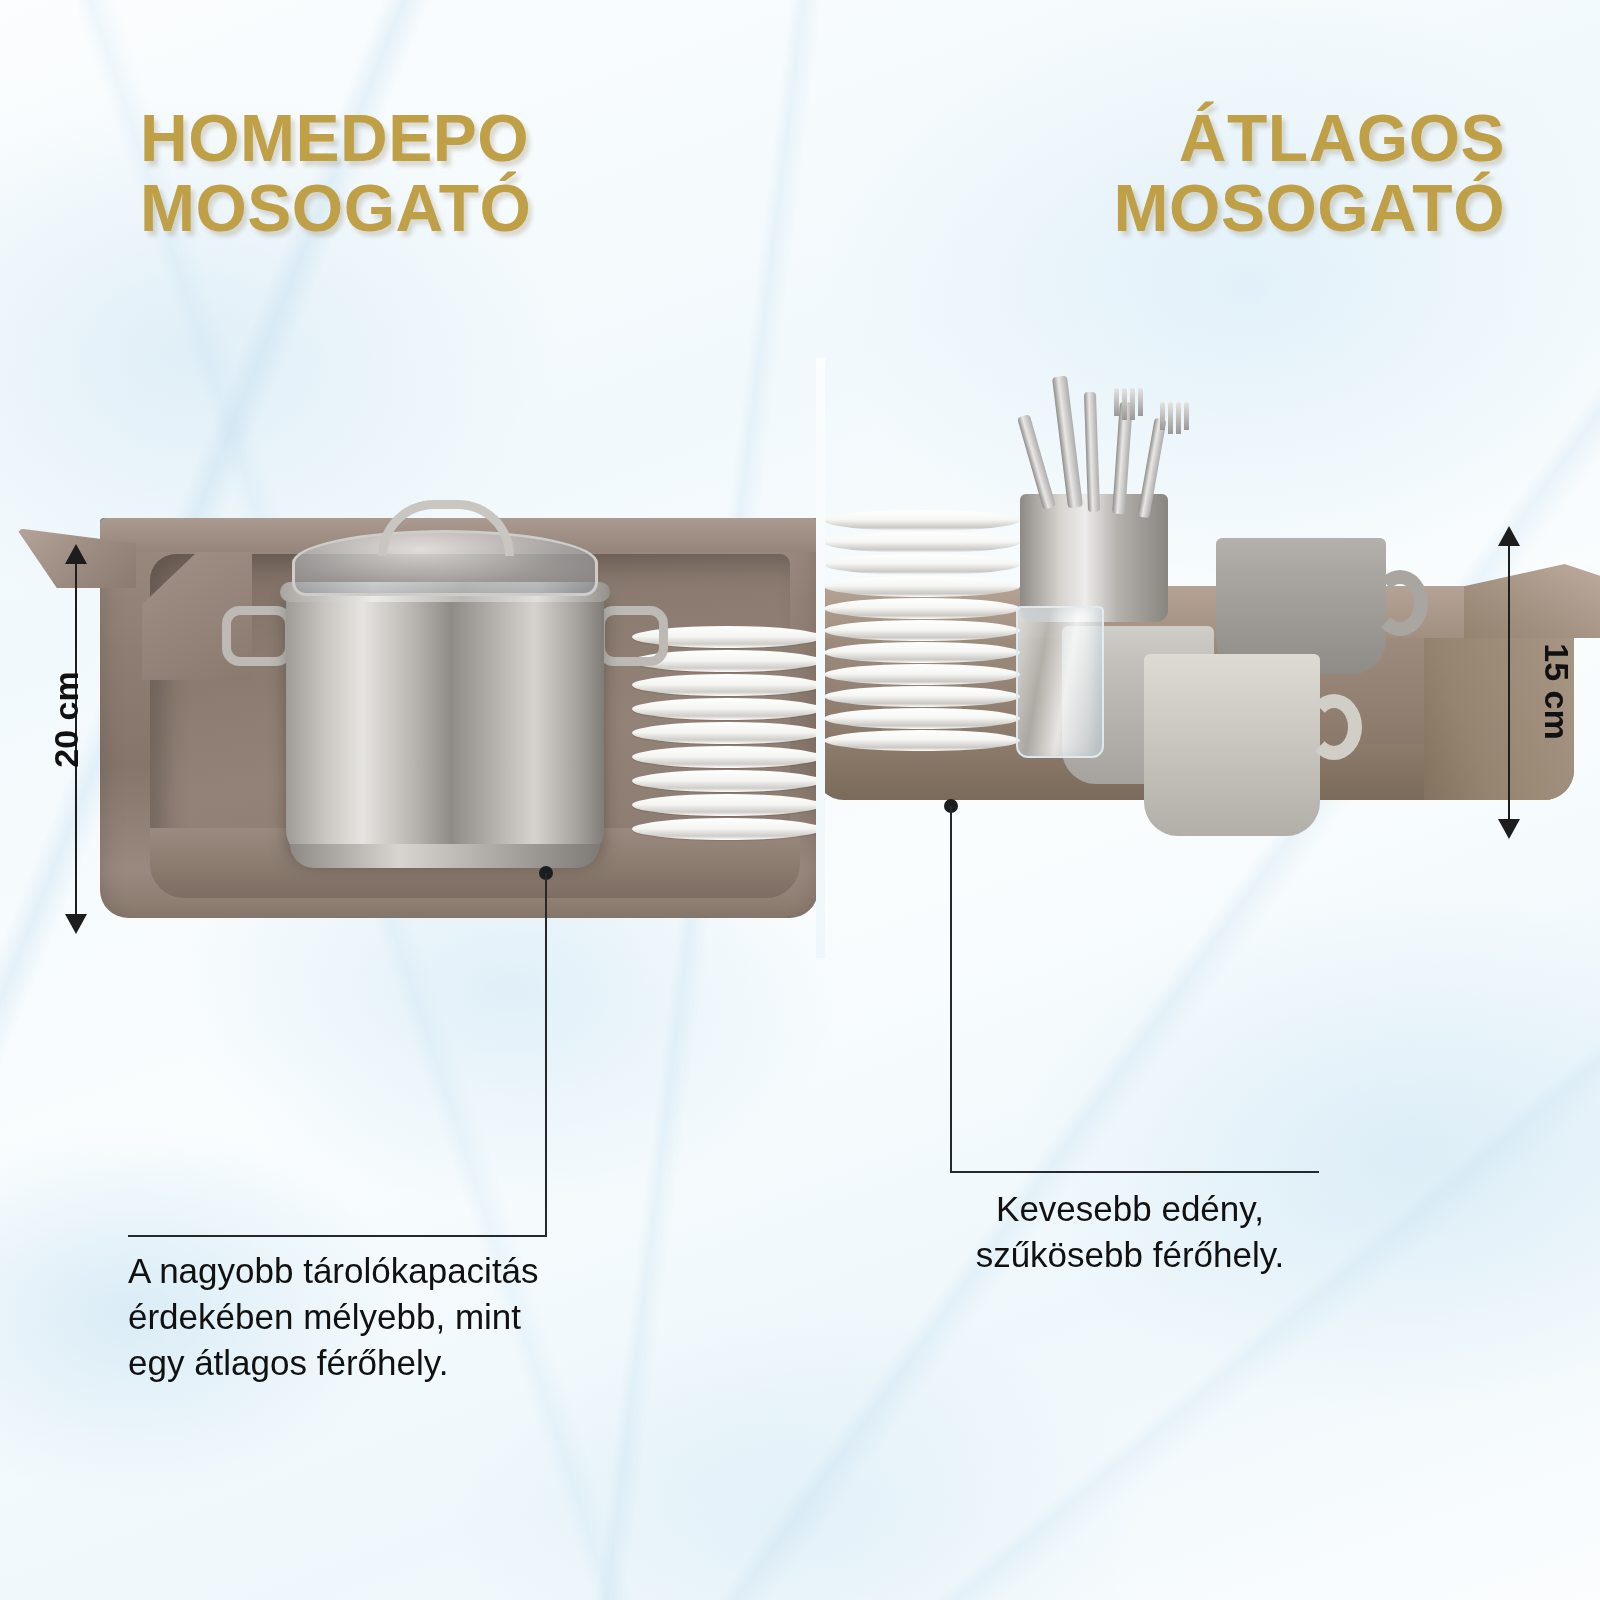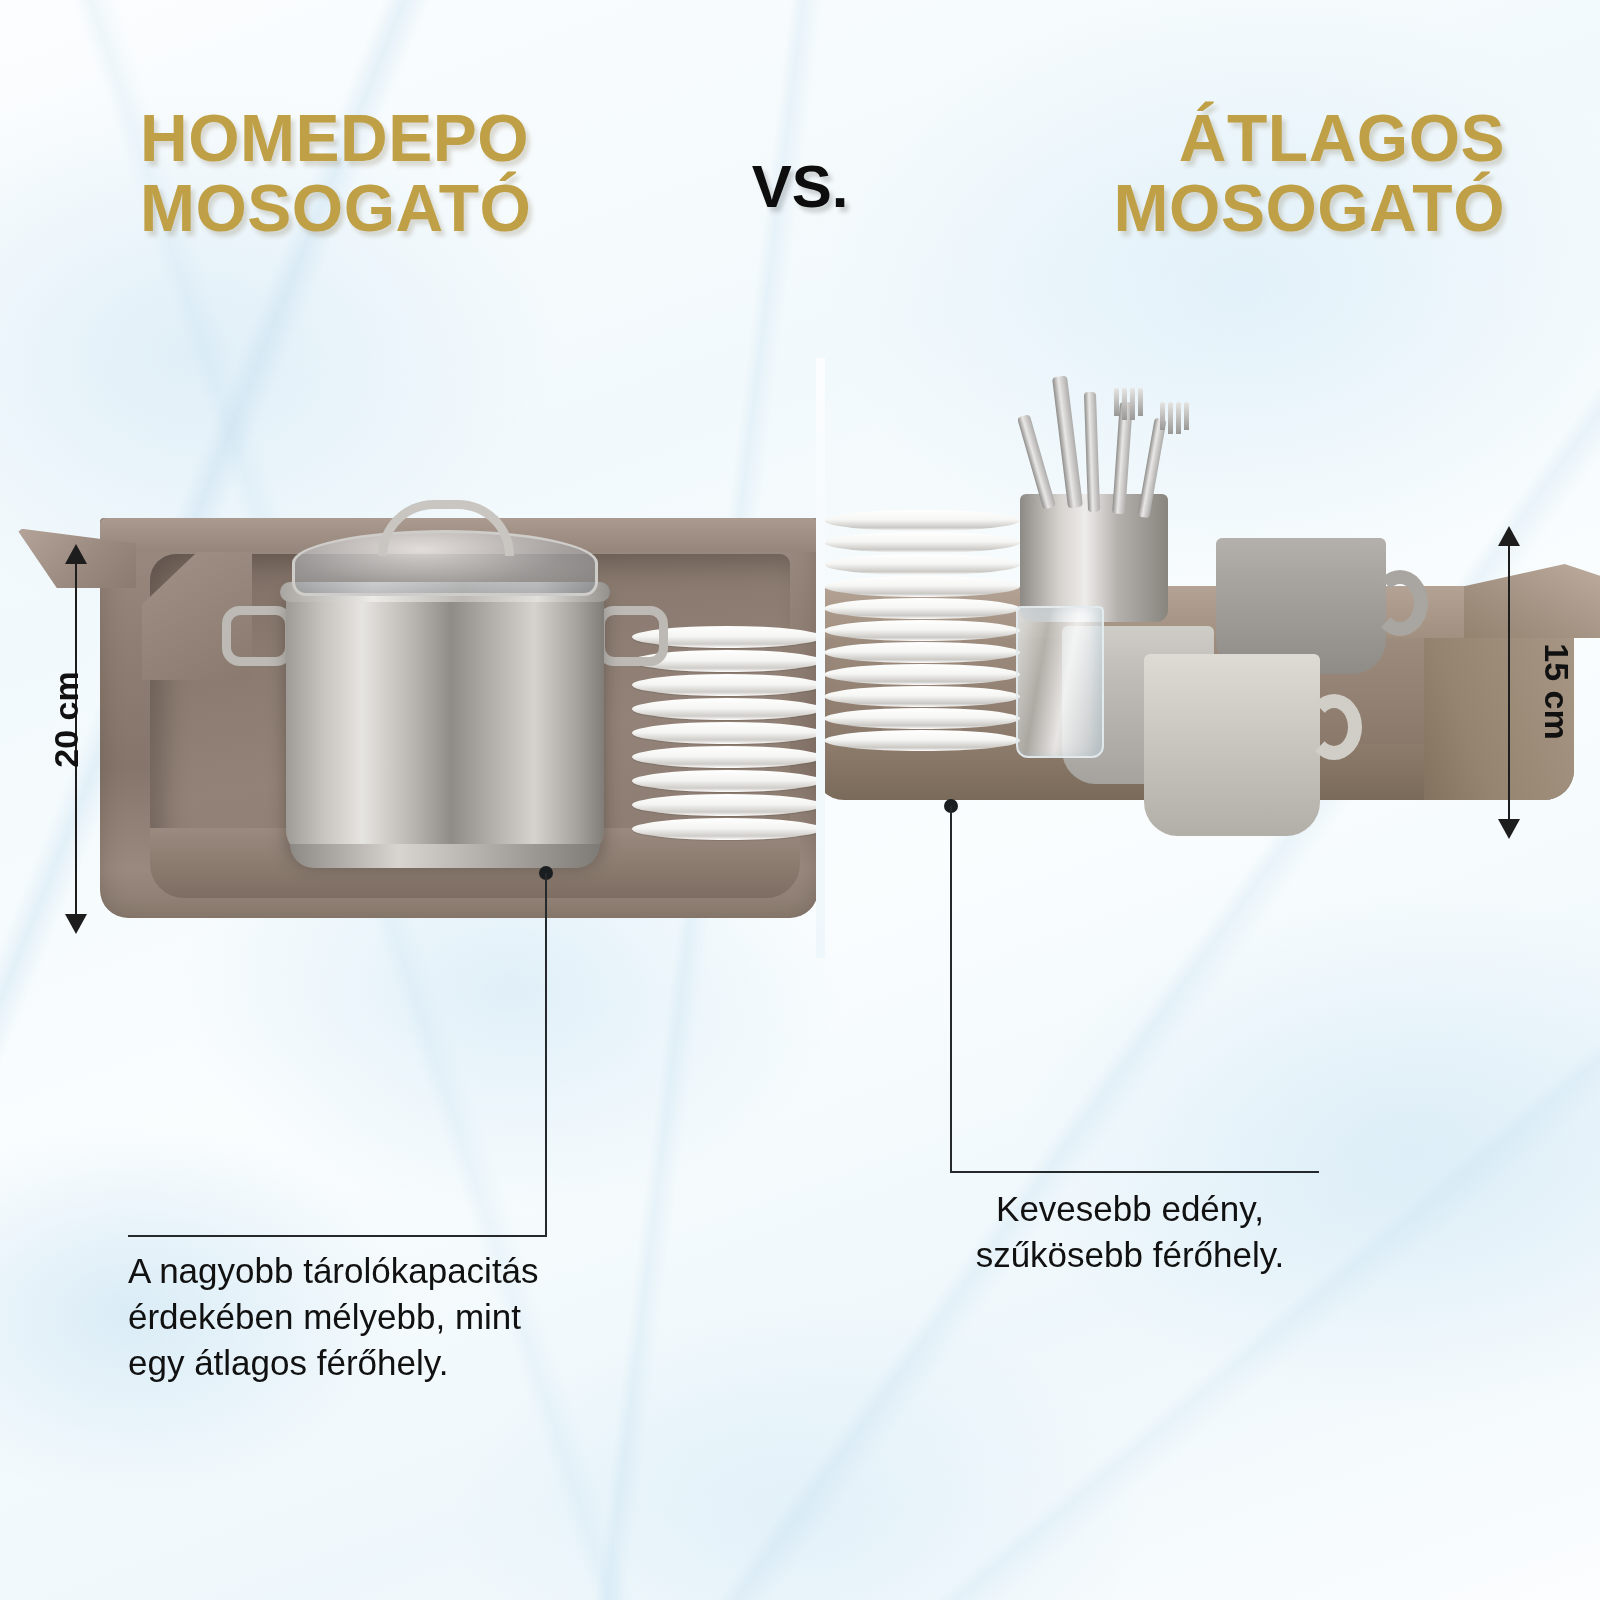--- a/index.html
+++ b/index.html
@@ -276,21 +276,20 @@
   #callout-right-text { left: 930px; top: 1186px; width: 400px; text-align: center; }
 </style>
 </head>
 <body>
 
 <div id="page">
 
   <div class="title" id="title-left">HOMEDEPO
 MOSOGATÓ</div>
 
-  <div id="vs-label">VS.</div>
 
   <div class="title" id="title-right">ÁTLAGOS
 MOSOGATÓ</div>
 
   <div id="photo-band">
 
     <div class="half" id="half-left">
 
       <div class="sink-body" id="sink-left"></div>
       <div class="sink-body" id="sink-left-inner"></div>

